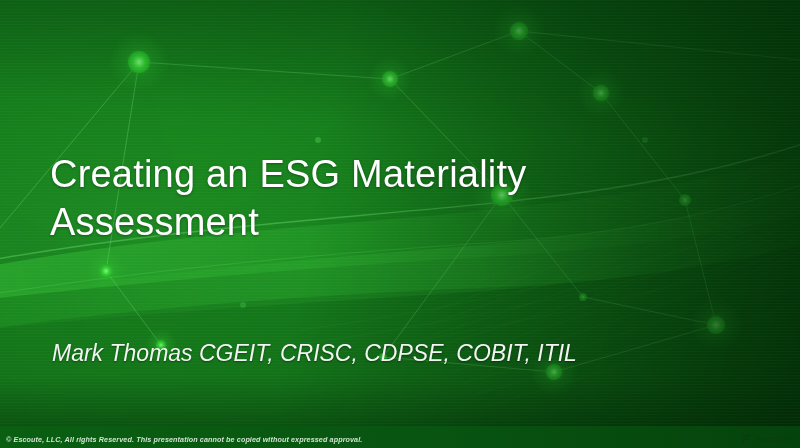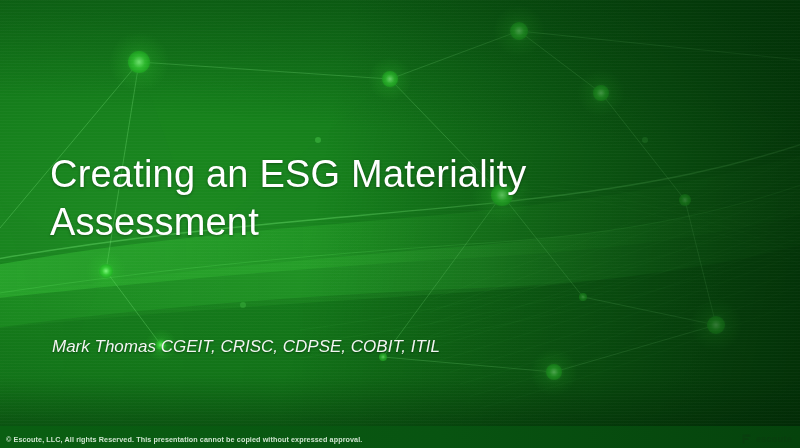--- a/index.html
+++ b/index.html
@@ -69,21 +69,21 @@
     color: #ffffff;
     letter-spacing: 0.2px;
     text-shadow: 0 1px 3px rgba(0,0,0,0.35);
     white-space: pre-line;
   }
   .subtitle {
     position: absolute;
     left: 52px;
     top: 330px;
     width: 640px;
-    font-size: 17px;
+    font-size: 23px;
     line-height: 2.05;
     font-style: italic;
     font-weight: 400;
     color: #f2f6f2;
     text-shadow: 0 1px 2px rgba(0,0,0,0.4);
   }
   .subtitle .line { display: block; }
 
   
   .footer-bar {
@@ -92,20 +92,21 @@
     right: 0;
     bottom: 0;
     height: 22px;
     background: linear-gradient(90deg, #0a5f12 0%, #085411 55%, #05430c 100%);
   }
   .footer-text {
     position: absolute;
     left: 6px;
     bottom: 4px;
     font-size: 7.2px;
+    font-style: italic;
     font-weight: bold;
     color: #dff0df;
     letter-spacing: 0.1px;
     white-space: nowrap;
     opacity: 0.92;
   }
   .brand {
     position: absolute;
     right: 8px;
     bottom: 3px;

